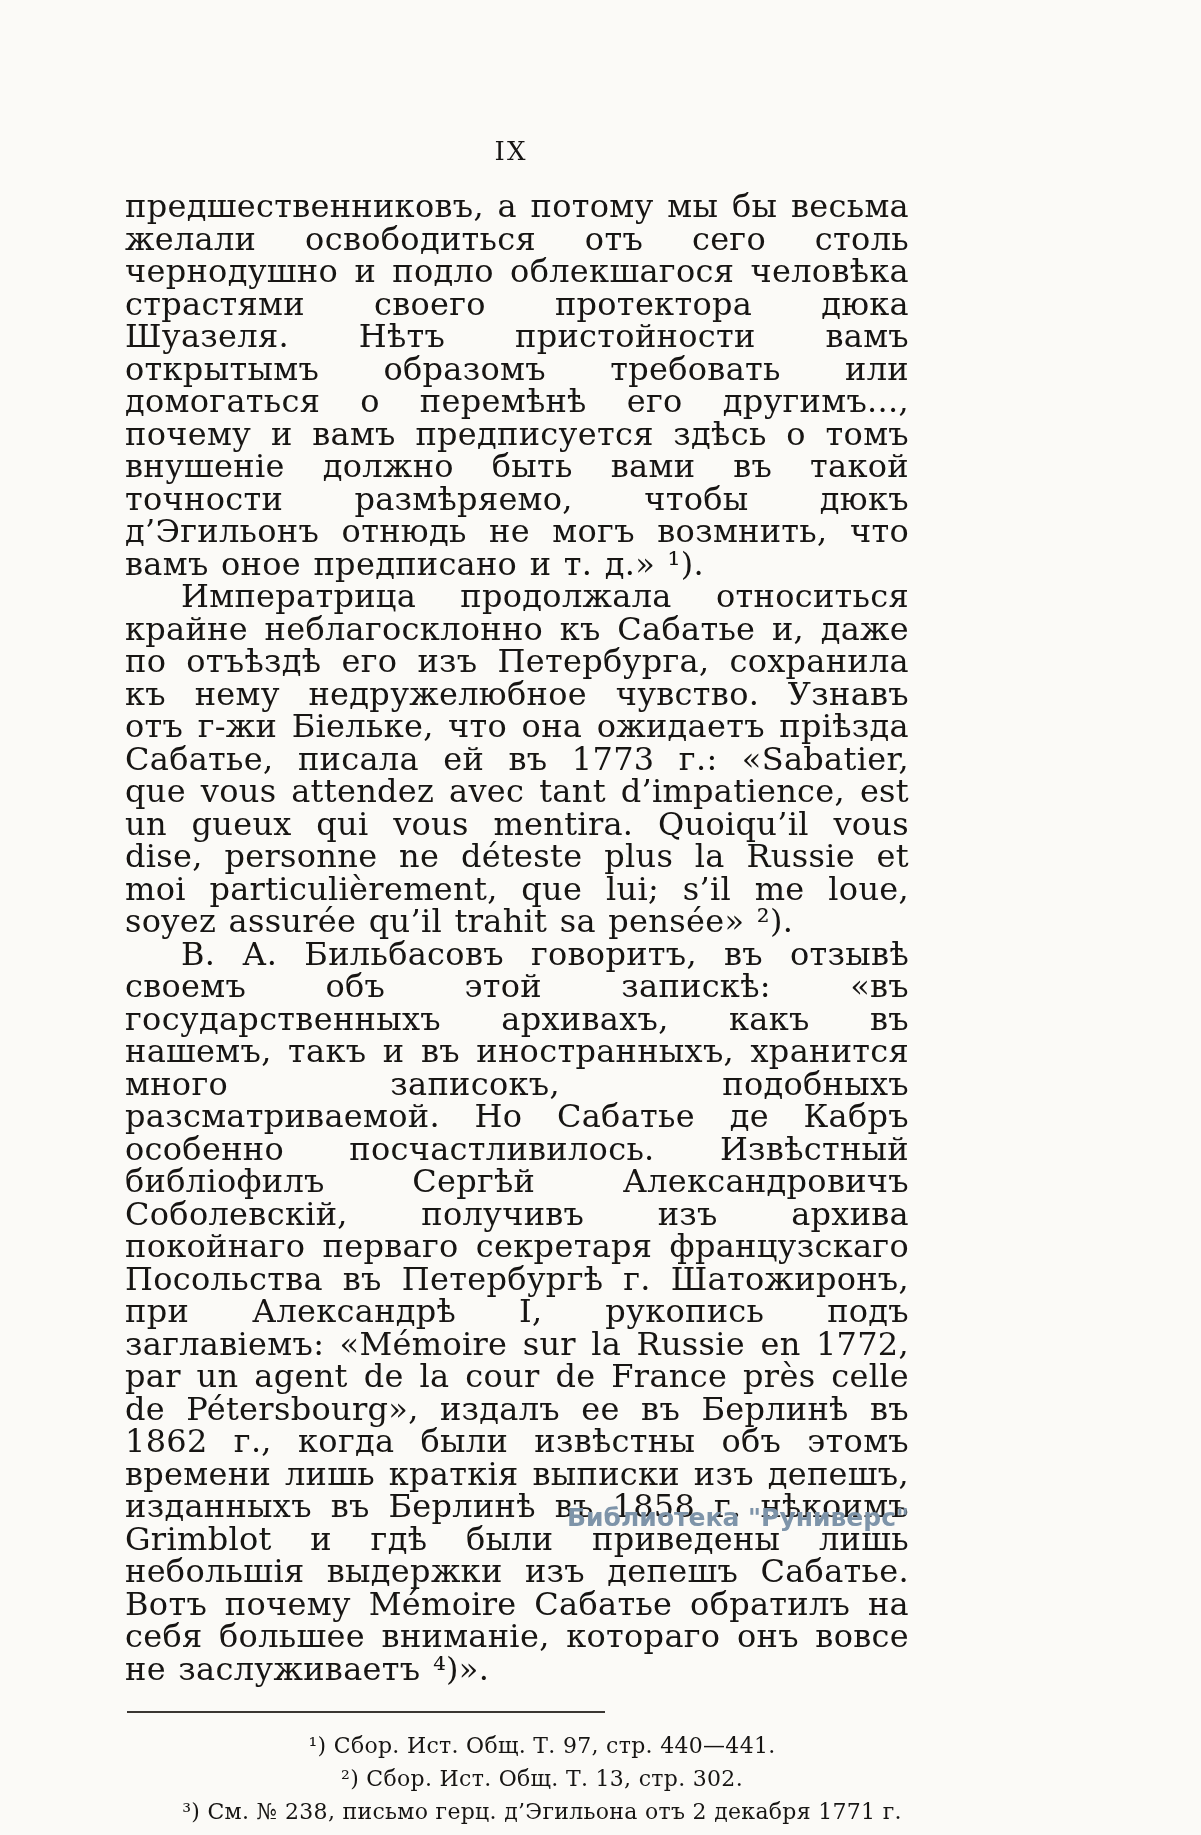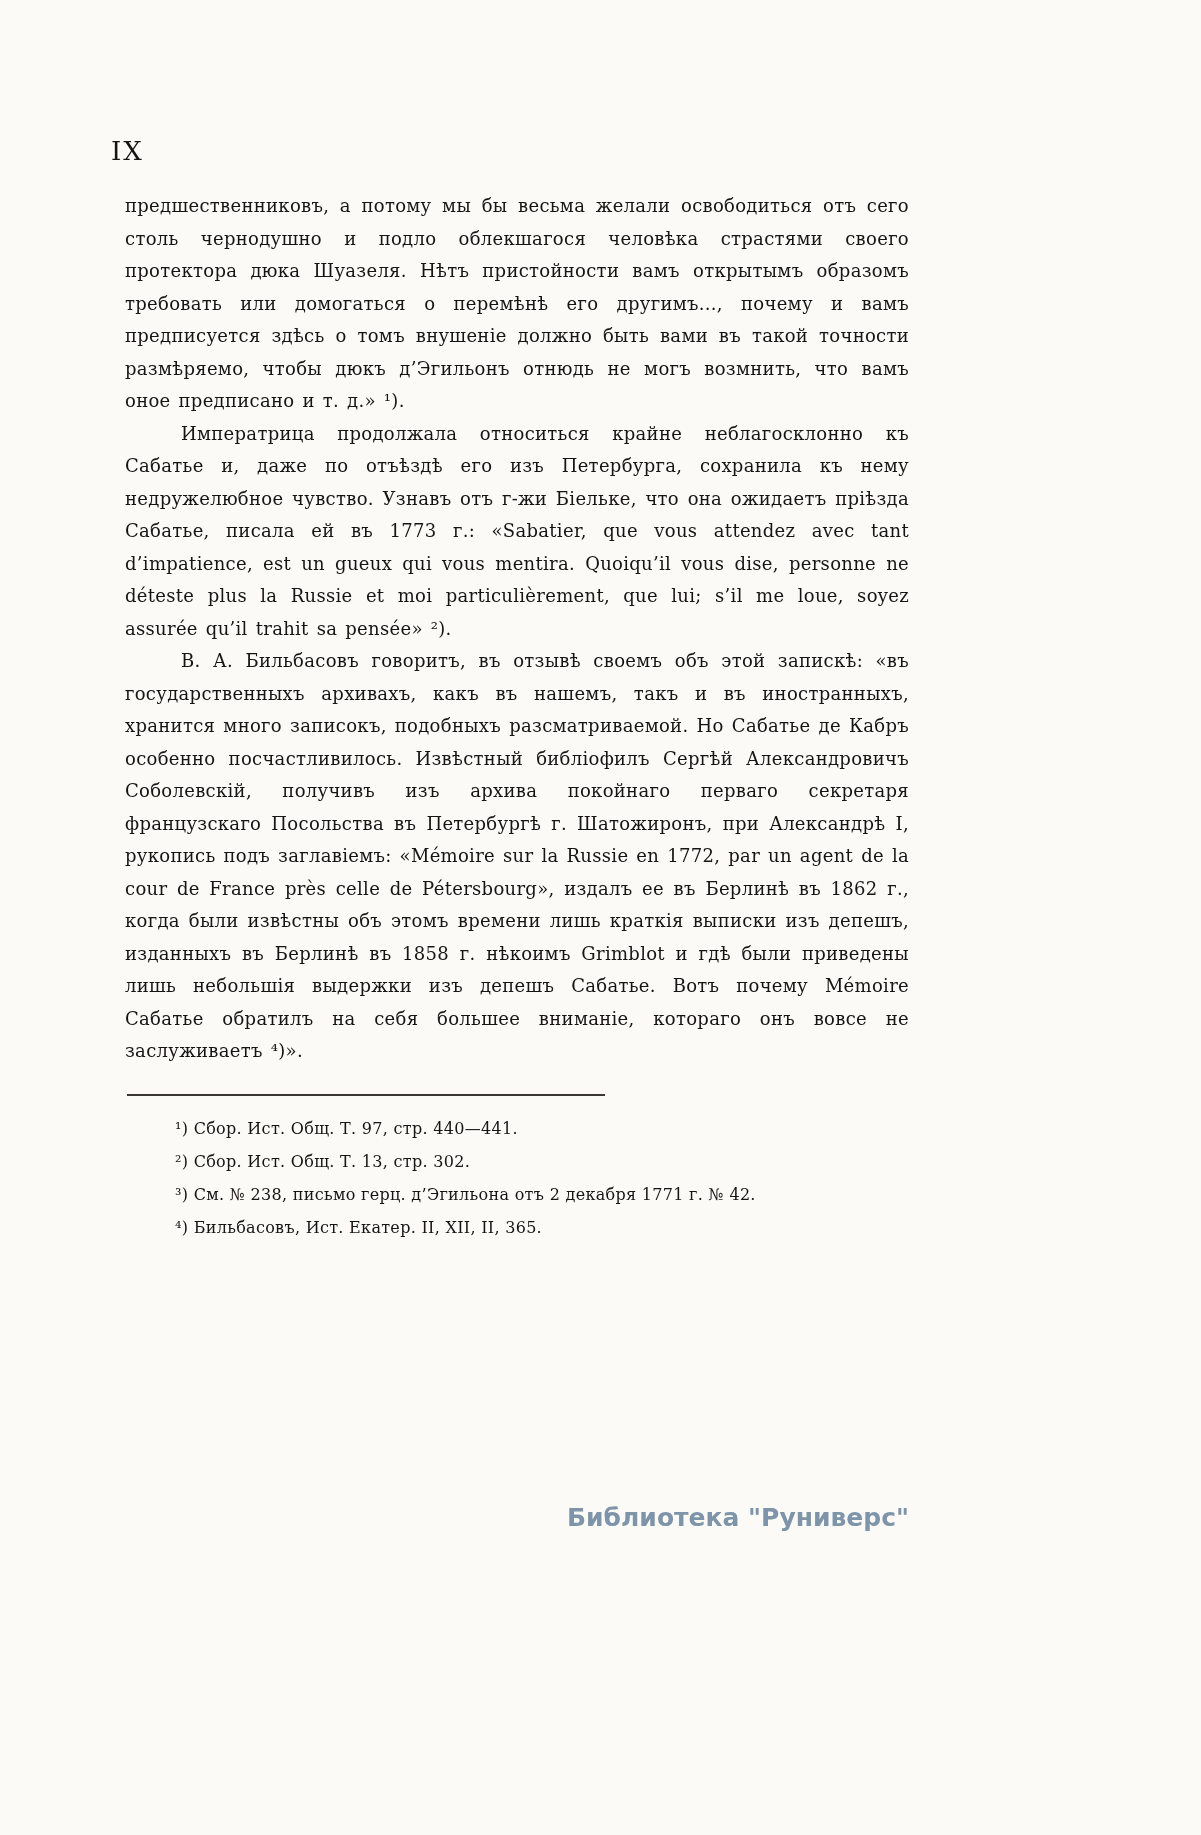--- a/index.html
+++ b/index.html
@@ -8,51 +8,51 @@
   body {
     position: relative;
     background: #fbfaf7;
     font-family: "DejaVu Serif", "Liberation Serif", serif;
     color: #171513;
     overflow: hidden;
   }
   .page-number {
     position: absolute;
     top: 136px;
-    left: 111px;
+    left: 119px;
     width: 784px;
-    text-align: left;
+    text-align: center;
     font-size: 26px;
     letter-spacing: 2px;
   }
   .content {
     position: absolute;
     top: 190px;
     left: 125px;
     width: 784px;
   }
   .content p.para {
-    font-size: 18px;
+    font-size: 32px;
     line-height: 32.5px;
     text-align: justify;
     letter-spacing: 0.3px;
     word-spacing: 2px;
   }
   .content p.indent { text-indent: 56px; }
   .footnote-rule {
     margin: 26px 0 16px 2px;
     width: 478px;
     height: 0;
     border-top: 2px solid #3a3632;
   }
   .footnotes { padding-left: 50px; }
   .footnotes p {
-    font-size: 16px;
+    font-size: 22px;
     line-height: 33px;
-    text-align: left;
+    text-align: center;
     letter-spacing: 0.3px;
   }
   .watermark {
     position: absolute;
     top: 1503px;
     left: 125px;
     width: 784px;
     text-align: right;
     font-family: "DejaVu Sans", "Liberation Sans", sans-serif;
     font-weight: bold;

